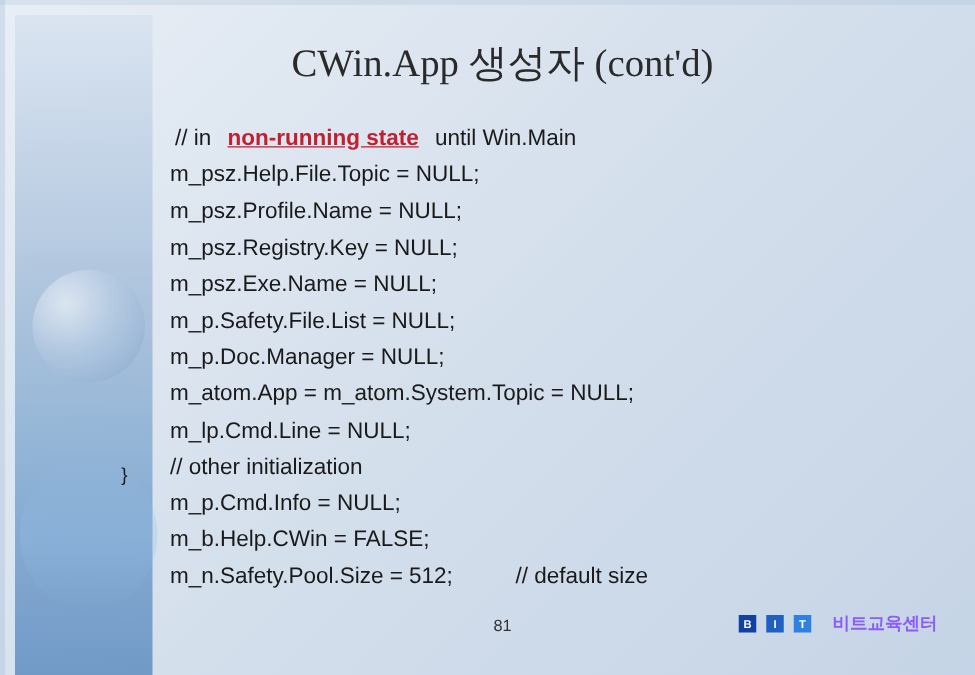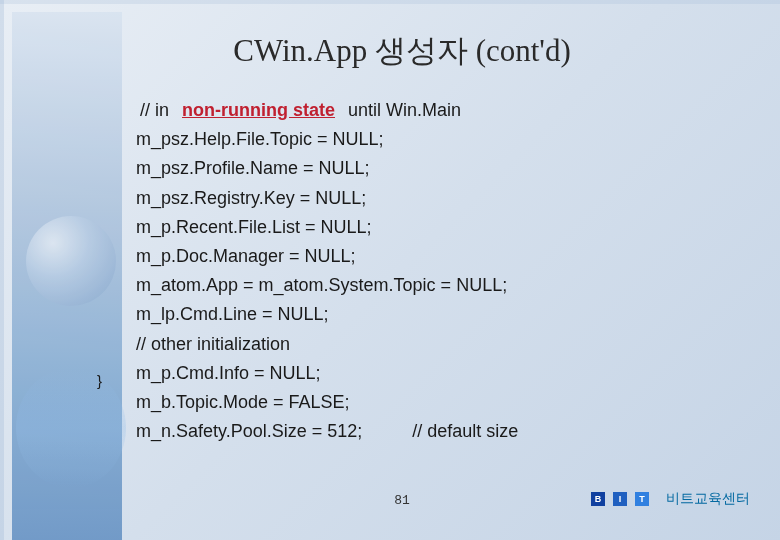--- a/index.html
+++ b/index.html
@@ -69,21 +69,20 @@
     font-size: 15px;
     color: #1a1a1a;
   }
   .page-number {
     position: absolute;
     bottom: 36px;
     left: 50%;
     transform: translateX(-50%);
     font-size: 13px;
     color: #333;
-    font-family: Liberation Mono, monospace;
   }
   .footer-brand {
     position: absolute;
     right: 30px;
     bottom: 30px;
     display: flex;
     align-items: center;
     gap: 5px;
   }
   .brand-logo {
@@ -98,47 +97,48 @@
     display: flex;
     align-items: center;
     justify-content: center;
     font-family: Arial, sans-serif;
   }
   .bx-b { background: #1040a0; }
   .bx-i { background: #2060c0; }
   .bx-t { background: #3080e0; }
   .brand-text {
     font-size: 14px;
-    font-weight: normal;
-    color: #0369a1;
+    font-weight: bold;
+    color: #8b5cf6;
     font-family: 'Malgun Gothic', Arial, sans-serif;
   }
 </style>
 </head>
 <body>
 
 <div class="left-decor">
   <div class="sphere"></div>
   <div class="wave"></div>
 </div>
 
 <div class="title">CWin.App 생성자 (cont'd)</div>
 
 <div class="code-block">
   <div class="code-line"><span>// in </span><span class="hl">non-running state</span><span> until Win.Main</span></div>
   <div class="code-line">m_psz.Help.File.Topic = NULL;</div>
   <div class="code-line">m_psz.Profile.Name = NULL;</div>
   <div class="code-line">m_psz.Registry.Key = NULL;</div>
-  <div class="code-line">m_p.Recent.File.List = NULL;</div>
+  <div class="code-line">m_psz.Exe.Name = NULL;</div>
+  <div class="code-line">m_p.Safety.File.List = NULL;</div>
   <div class="code-line">m_p.Doc.Manager = NULL;</div>
   <div class="code-line">m_atom.App = m_atom.System.Topic = NULL;</div>
   <div class="code-line">m_lp.Cmd.Line = NULL;</div>
   <div class="code-line">// other initialization</div>
   <div class="code-line">m_p.Cmd.Info = NULL;</div>
-  <div class="code-line">m_b.Topic.Mode = FALSE;</div>
+  <div class="code-line">m_b.Help.CWin = FALSE;</div>
   <div class="code-line">m_n.Safety.Pool.Size = 512;          // default size</div>
 </div>
 
 <div class="closing-brace">}</div>
 
 <div class="page-number">81</div>
 
 <div class="footer-brand">
   <span class="brand-logo">
     <span class="brand-box bx-b">B</span>

